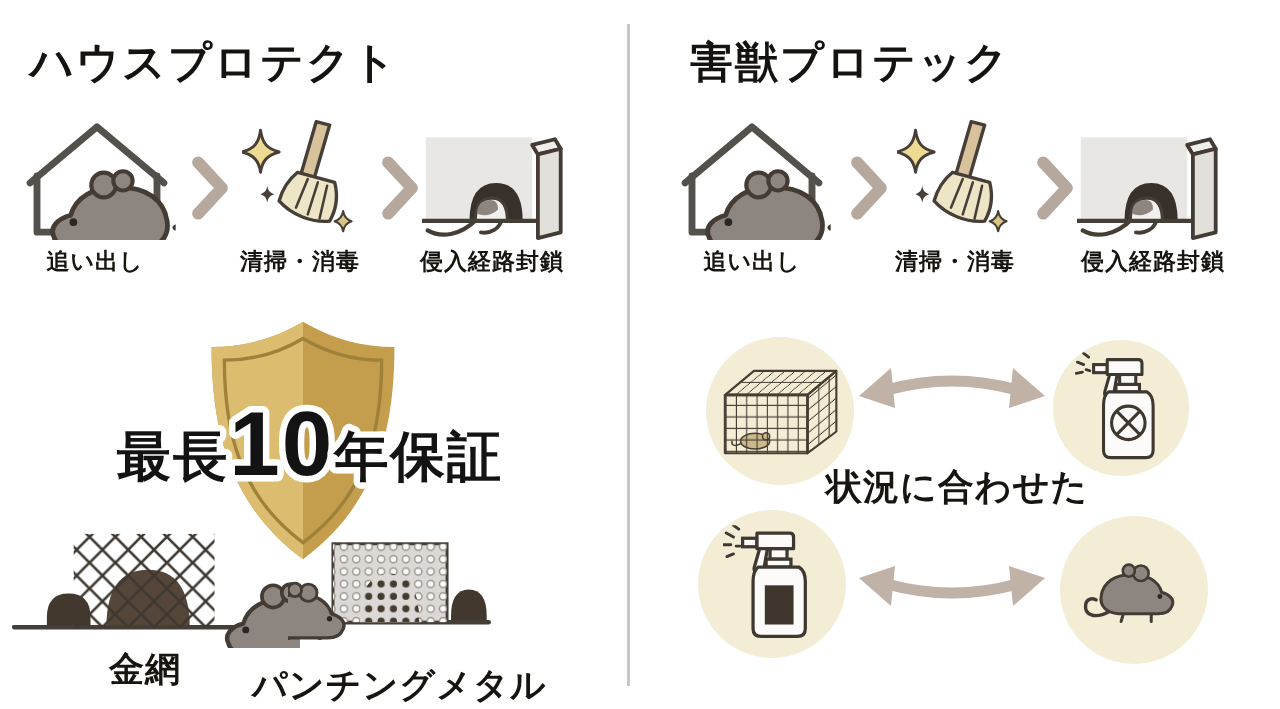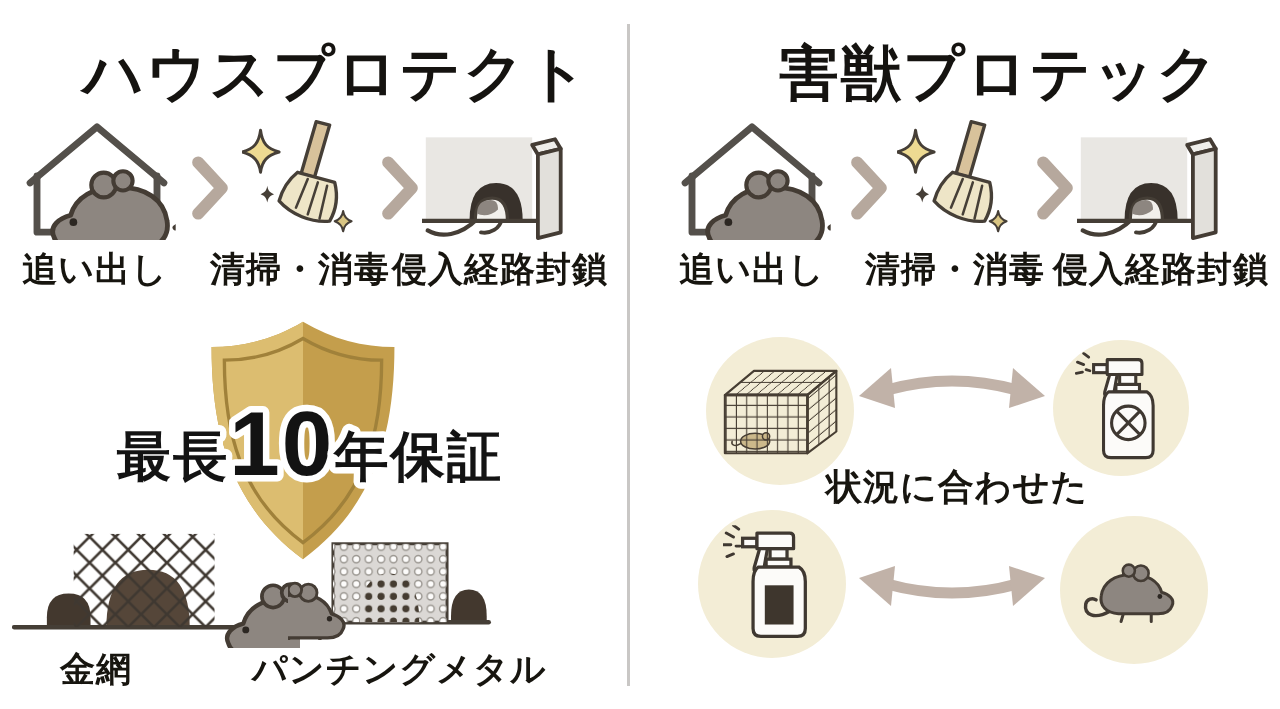--- a/index.html
+++ b/index.html
@@ -1,21 +1,21 @@
 <!DOCTYPE html>
 <html><head>
 <meta charset="utf-8">
 <style>
   html,body{margin:0;padding:0;background:#fff;}
   #canvas{position:relative;width:1280px;height:709px;background:#ffffff;overflow:hidden;
           font-family:"Liberation Sans","DejaVu Sans",sans-serif;color:#17150f;}
   .abs{position:absolute;}
-  .title{font-size:60px;font-weight:900;text-align:right;letter-spacing:2px;color:#151310;}
-  .step-label{font-size:35px;font-weight:800;text-align:center;letter-spacing:1px;color:#17150f;white-space:nowrap;}
-  .method-label{font-size:35px;font-weight:800;text-align:left;letter-spacing:1px;color:#17150f;white-space:nowrap;}
+  .title{font-size:43px;font-weight:900;text-align:left;letter-spacing:2px;color:#151310;}
+  .step-label{font-size:23px;font-weight:800;text-align:center;letter-spacing:1px;color:#17150f;white-space:nowrap;}
+  .method-label{font-size:35px;font-weight:800;text-align:center;letter-spacing:1px;color:#17150f;white-space:nowrap;}
   .flex-text{font-size:36px;font-weight:800;line-height:45px;letter-spacing:1px;color:#17150f;}
   .circle{border-radius:50%;background:#f3edd6;display:flex;align-items:center;justify-content:center;}
   .divider{background:#c9c7c5;}
   .flip-h{transform:scaleX(-1);}
   .flip-v{transform:scaleY(-1);}
   svg{display:block;}
   .g-text{font-weight:900;fill:#131313;stroke:#ffffff;stroke-width:13px;paint-order:stroke;
           stroke-linejoin:round;stroke-linecap:round;letter-spacing:2px;}
   .g-kanji{font-size:55px;}
   .g-num{font-size:92px;}
@@ -178,21 +178,21 @@
 
   <svg class="abs" style="left:288px;top:516px;" width="204" height="124" viewBox="0 0 205 125">
     <path d="M164,107 V101 Q164,74 182,74 Q200,74 200,101 V107 Z" fill="#43382e"></path>
     <path d="M2,107 H202" stroke="#453e36" stroke-width="4.5" stroke-linecap="round"></path>
     <rect x="45" y="28" width="115" height="79" fill="#dbd8d5" stroke="#453e36" stroke-width="3"></rect>
     <rect x="45" y="28" width="115" height="79" fill="url(#perfL)"></rect>
     <path d="M72,107 Q72,58 102,58 Q132,58 132,107 Z" fill="#dbd8d5"></path>
     <path d="M72,107 Q72,58 102,58 Q132,58 132,107 Z" fill="url(#perfD)"></path>
     <use href="#sym-mouse" transform="translate(76,58) scale(-0.62,0.62)"></use>
   </svg>
-  <div class="abs method-label" style="left:252px;top:646px;width:260px;">パンチングメタル</div>
+  <div class="abs method-label" style="left:252px;top:662px;width:260px;">パンチングメタル</div>
 
   <div class="abs title" style="left:690px;top:34px;width:530px;">害獣プロテック</div>
 
   <svg class="abs" style="left:673px;top:120px;" width="158" height="120" viewBox="0 0 160 122">
       <use href="#sym-house"></use>
     </svg>
   <svg class="abs" style="left:849px;top:156px;" width="40" height="64" viewBox="0 0 40 70">
       <use href="#sym-chev"></use>
     </svg>
   <svg class="abs" style="left:897px;top:120px;" width="118" height="118" viewBox="0 0 140 140">

